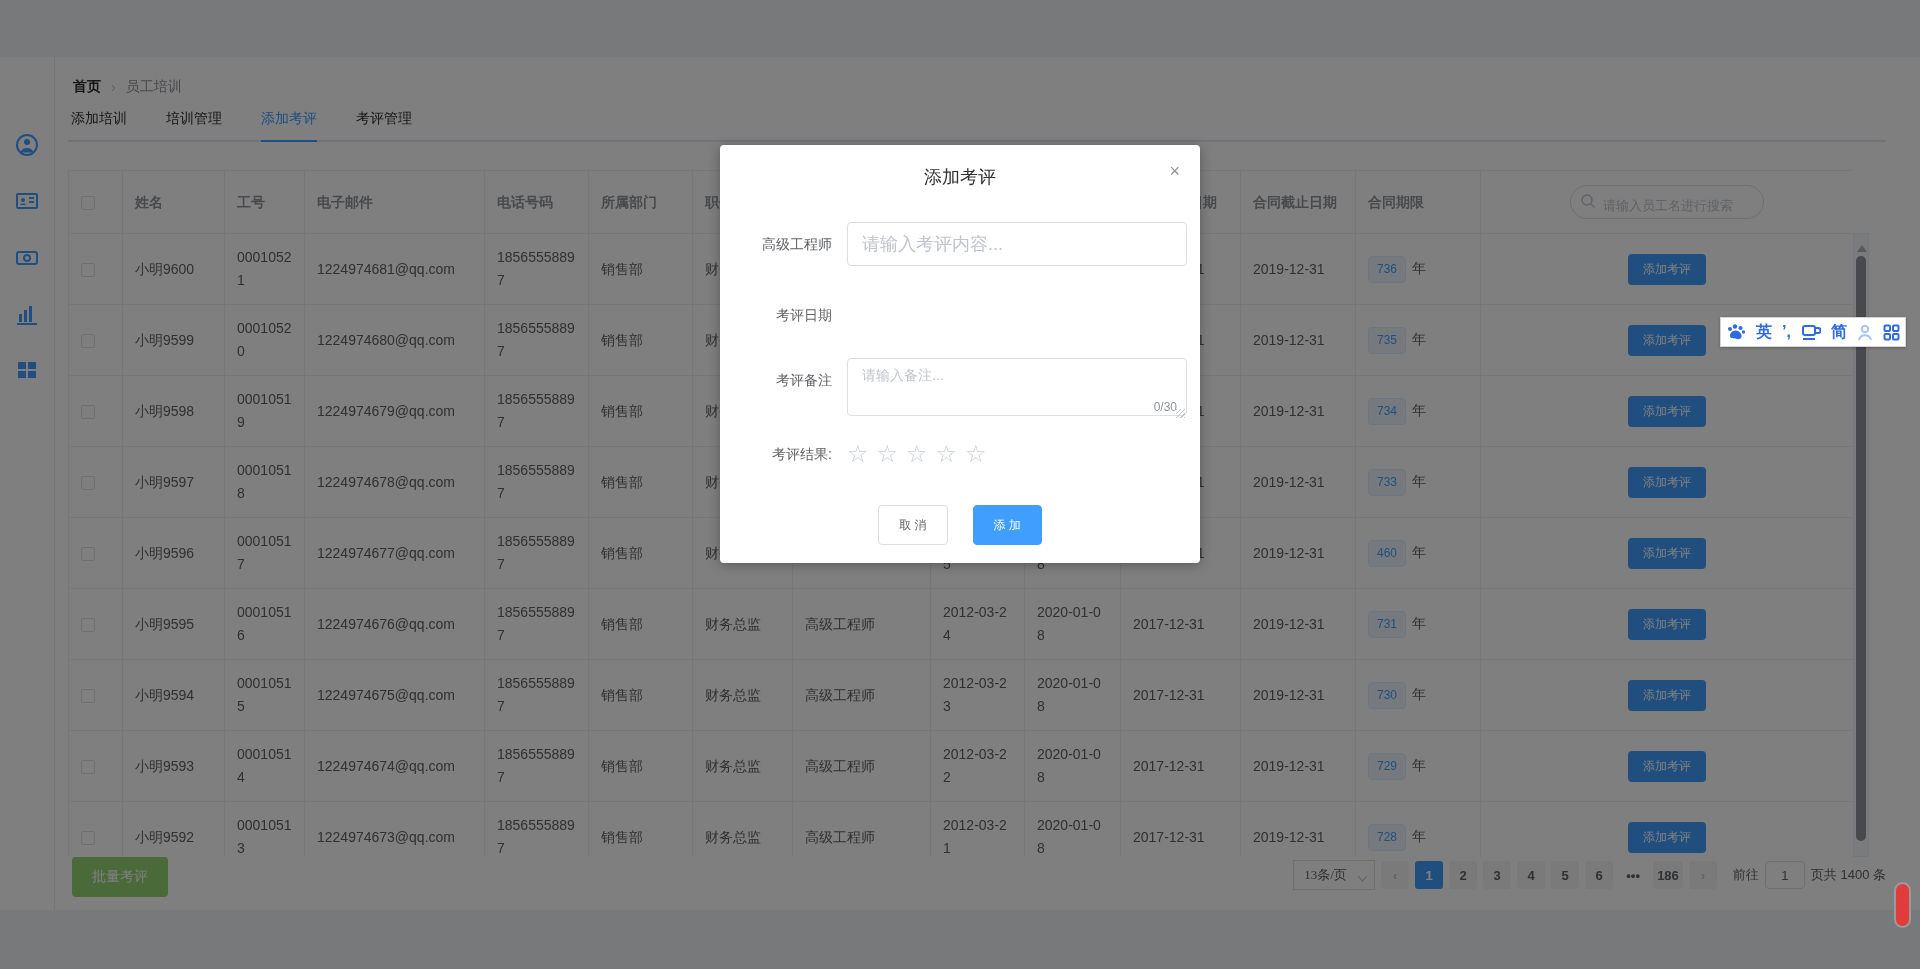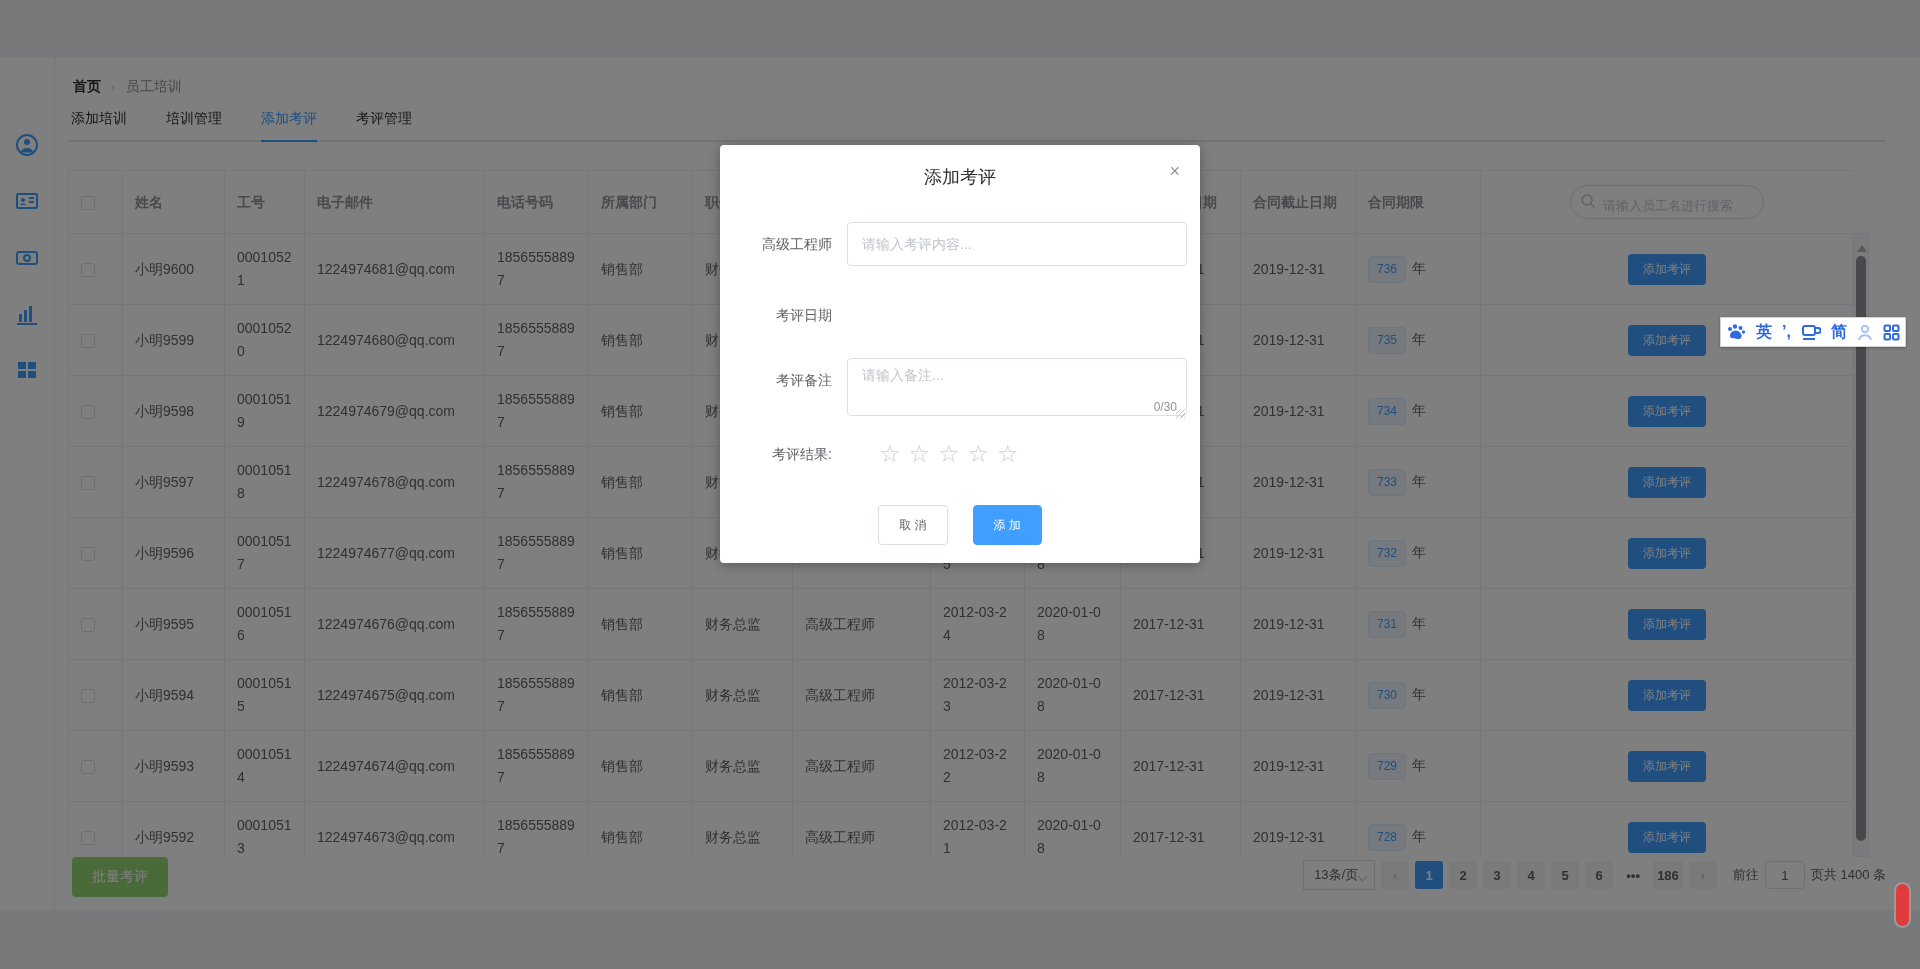--- a/index.html
+++ b/index.html
@@ -50,51 +50,51 @@
   .search-ico { position:absolute; left:11px; top:9px; width:14px; height:14px; }
 
   
   .tbl-scroll { position:absolute; left:1853px; top:233px; width:16px; height:624px; background:#f5f6f8; border:1px solid #ebeef5; z-index:1; }
   .tbl-scroll .arrow { position:absolute; left:3px; top:6px; width:0; height:0; border:5px solid transparent; border-bottom:7px solid #aeb2b8; }
   .tbl-scroll .thumb { position:absolute; left:2px; top:22px; width:10px; height:585px; background:#909399; border-radius:5px; }
 
   
   .batch-btn { position:absolute; left:72px; top:857px; height:40px; padding:0 20px; background:#95d475; color:#fff; font-size:14px; border:none; border-radius:4px; z-index:1; cursor:pointer; }
   .pager { position:absolute; top:860px; right:34px; display:flex; align-items:center; gap:6px; font-size:13px; color:#606266; z-index:1; }
-  .size-select { position:relative; width:72px; height:30px; border:1px solid #dcdfe6; border-radius:0; background:#fff; color:#606266; font-size:13px; line-height:28px; padding-left:10px; }
+  .size-select { position:relative; width:82px; height:30px; border:1px solid #dcdfe6; border-radius:0; background:#fff; color:#606266; font-size:13px; line-height:28px; padding-left:10px;font-family:Liberation Serif, serif; }
   .size-select .chev { position:absolute; right:8px; top:12px; width:7px; height:7px; border-right:1px solid #c0c4cc; border-bottom:1px solid #c0c4cc; transform:rotate(45deg); }
   .pg-btn { min-width:28px; height:28px; background:#f4f4f5; color:#606266; border-radius:3px; display:flex; align-items:center; justify-content:center; font-weight:bold; font-size:13px; cursor:pointer; padding:0 4px; }
   .pg-btn.arrow { color:#c0c4cc; }
   .pg-pages { display:flex; gap:6px; }
   .pg-btn.active { background:#409EFF; color:#fff; }
   .goto-label { margin-left:10px; color:#606266; }
   .goto-input { width:40px; height:28px; border:1px solid #dcdfe6; border-radius:4px; text-align:center; font-size:13px; color:#606266; outline:none; }
 
   
   .dim { position:absolute; inset:0; background:rgba(0,0,0,.5); z-index:50; }
 
   
   .modal { position:absolute; left:720px; top:145px; width:480px; height:418px; background:#fff; border-radius:4px; box-shadow:0 2px 12px rgba(0,0,0,.3); z-index:60; }
   .modal-title { position:absolute; left:0; top:20px; width:100%; text-align:center; font-size:18px; color:#303133; }
   .modal-close { position:absolute; right:20px; top:16px; font-size:18px; color:#909399; cursor:pointer; line-height:20px; }
   .m-row { position:absolute; left:28px; display:flex; }
   .m-label { width:84px; text-align:right; font-size:14px; color:#606266; line-height:44px; margin-right:15px; white-space:nowrap; }
-  .m-input { height:44px; border:1px solid #dcdfe6; border-radius:4px; font-size:14px; color:#000000; padding:0 14px; outline:none; background:#fff; }
+  .m-input { height:44px; border:1px solid #dcdfe6; border-radius:4px; font-size:18px; color:#000000; padding:0 14px; outline:none; background:#fff; }
   .m-input::placeholder, .m-textarea::placeholder { color:#c0c4cc; }
   .row-content { top:77px; } .row-content .m-input { width:340px; }
   .row-date { top:148px; }
   .date-wrap { position:relative; }
   .date-wrap .m-input { width:213px; padding-left:34px; }
   .cal-ico { position:absolute; left:11px; top:14px; width:15px; height:15px; }
   .row-note { top:213px; }
   .note-wrap { position:relative; }
   .m-textarea { width:340px; height:58px; border:1px solid #dcdfe6; border-radius:4px; font-size:14px; color:#606266; padding:8px 14px; outline:none; resize:none; font-family:inherit; }
   .note-counter { position:absolute; right:10px; bottom:6px; font-size:12px; color:#909399; background:#fff; padding-left:4px; }
   .note-grip { position:absolute; right:2px; bottom:2px; width:9px; height:9px; background:repeating-linear-gradient(135deg,#c0c4cc 0 1px,transparent 1px 3px); }
-  .row-result { top:296px; align-items:center;gap:32px; }
+  .row-result { top:296px; align-items:center; }
   .row-result .m-label { line-height:26px; }
   .stars { display:flex; gap:8px; font-size:24px; color:#c8ccd8; line-height:26px; }
   .m-buttons { position:absolute; left:0; top:360px; width:100%; display:flex; justify-content:center; gap:25px; }
   .btn { height:40px; padding:0 20px; border-radius:4px; font-size:12px; cursor:pointer; }
   .btn-cancel { background:#fff; border:1px solid #dcdfe6; color:#606266; }
   .btn-confirm { background:#409EFF; border:1px solid #409EFF; color:#fff; }
 
   
   .ext-bar { position:absolute; left:1720px; top:317px; width:186px; height:30px; background:#fff; border:1px solid #d4d4d4; box-shadow:0 1px 3px rgba(0,0,0,.25); display:flex; align-items:center; justify-content:space-around; z-index:70; }
   .ext-item { font-size:16px; font-weight:bold; color:#2f6bdf; line-height:1; cursor:pointer; }
@@ -284,21 +284,21 @@
           <td>00010517</td>
           <td>1224974677@qq.com</td>
           <td>18565558897</td>
           <td>销售部</td>
           <td>财务总监</td>
           <td>高级工程师</td>
           <td>2012-03-25</td>
           <td>2020-01-08</td>
           <td>2017-12-31</td>
           <td>2019-12-31</td>
-          <td><span class="tag">732</span><span>年</span></td>
+          <td><span class="tag">460</span><span>年</span></td>
           <td class="ops-col"><button class="row-btn">添加考评</button></td>
         </tr>
           <tr>
           <td><span class="cb"></span></td>
           <td>小明9595</td>
           <td>00010516</td>
           <td>1224974676@qq.com</td>
           <td>18565558897</td>
           <td>销售部</td>
           <td>财务总监</td>

